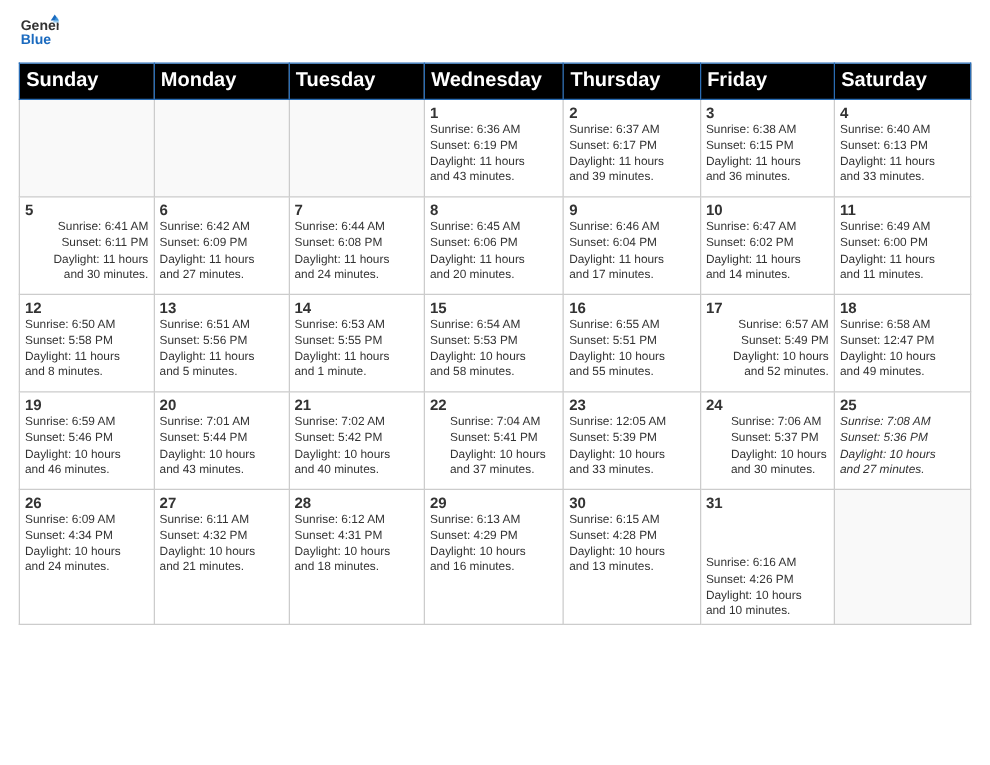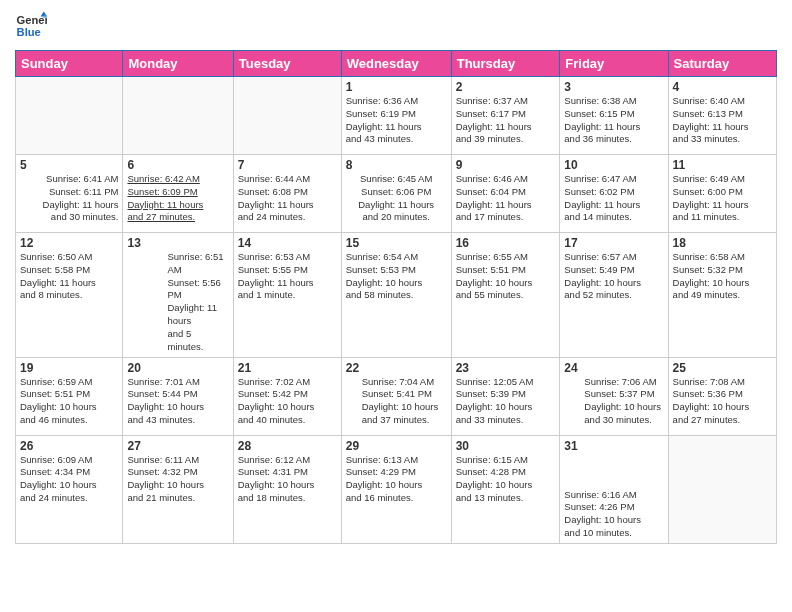--- a/index.html
+++ b/index.html
@@ -42,25 +42,25 @@
     .location {
       font-size: 14px;
       color: #555;
     }
     .calendar {
       width: 100%;
       border-collapse: collapse;
       font-size: 10px;
     }
     .calendar th {
-      background-color: #ec4899;
+      background-color: #000000;
       color: white;
       text-align: left;
       padding: 5px 5px;
-      font-size: 13px;
+      font-size: 16px;
       font-weight: bold;
       border: 1px solid #2a6db5;
     }
     .calendar td {
       vertical-align: top;
       padding: 3px 4px;
       border: 1px solid #ccc;
       width: 113px;
       height: 78px;
       font-size: 9.5px;
@@ -148,35 +148,35 @@
         <tr>
           <td>
             <span class="day-number">5</span>
             <div class="day-info" style="white-space: pre-line; text-align: right;">Sunrise: 6:41 AM
 Sunset: 6:11 PM
 Daylight: 11 hours
 and 30 minutes.</div>
           </td>
           <td>
             <span class="day-number">6</span>
-            <div class="day-info" style="white-space: pre-line; text-decoration: underline;">Sunrise: 6:42 AM
+            <div class="day-info" style="white-space: pre-line;">Sunrise: 6:42 AM
 Sunset: 6:09 PM
 Daylight: 11 hours
 and 27 minutes.</div>
           </td>
           <td>
             <span class="day-number">7</span>
             <div class="day-info" style="white-space: pre-line;">Sunrise: 6:44 AM
 Sunset: 6:08 PM
 Daylight: 11 hours
 and 24 minutes.</div>
           </td>
           <td>
             <span class="day-number">8</span>
-            <div class="day-info" style="white-space: pre-line; text-align: center;">Sunrise: 6:45 AM
+            <div class="day-info" style="white-space: pre-line;">Sunrise: 6:45 AM
 Sunset: 6:06 PM
 Daylight: 11 hours
 and 20 minutes.</div>
           </td>
           <td>
             <span class="day-number">9</span>
             <div class="day-info" style="white-space: pre-line;">Sunrise: 6:46 AM
 Sunset: 6:04 PM
 Daylight: 11 hours
 and 17 minutes.</div>
@@ -199,21 +199,21 @@
         <tr>
           <td>
             <span class="day-number">12</span>
             <div class="day-info" style="white-space: pre-line;">Sunrise: 6:50 AM
 Sunset: 5:58 PM
 Daylight: 11 hours
 and 8 minutes.</div>
           </td>
           <td>
             <span class="day-number">13</span>
-            <div class="day-info" style="white-space: pre-line; margin-left: 40px;">Sunrise: 6:51 AM
+            <div class="day-info" style="white-space: pre-line;">Sunrise: 6:51 AM
 Sunset: 5:56 PM
 Daylight: 11 hours
 and 5 minutes.</div>
           </td>
           <td>
             <span class="day-number">14</span>
             <div class="day-info" style="white-space: pre-line;">Sunrise: 6:53 AM
 Sunset: 5:55 PM
 Daylight: 11 hours
 and 1 minute.</div>
@@ -227,38 +227,38 @@
           </td>
           <td>
             <span class="day-number">16</span>
             <div class="day-info" style="white-space: pre-line;">Sunrise: 6:55 AM
 Sunset: 5:51 PM
 Daylight: 10 hours
 and 55 minutes.</div>
           </td>
           <td>
             <span class="day-number">17</span>
-            <div class="day-info" style="white-space: pre-line;">Sunrise: 6:57 AM
+            <div class="day-info" style="white-space: pre-line; text-align: right;">Sunrise: 6:57 AM
 Sunset: 5:49 PM
 Daylight: 10 hours
 and 52 minutes.</div>
           </td>
           <td>
             <span class="day-number">18</span>
             <div class="day-info" style="white-space: pre-line;">Sunrise: 6:58 AM
-Sunset: 5:32 PM
+Sunset: 12:47 PM
 Daylight: 10 hours
 and 49 minutes.</div>
           </td>
         </tr>
         <tr>
           <td>
             <span class="day-number">19</span>
             <div class="day-info" style="white-space: pre-line;">Sunrise: 6:59 AM
-Sunset: 5:51 PM
+Sunset: 5:46 PM
 Daylight: 10 hours
 and 46 minutes.</div>
           </td>
           <td>
             <span class="day-number">20</span>
             <div class="day-info" style="white-space: pre-line;">Sunrise: 7:01 AM
 Sunset: 5:44 PM
 Daylight: 10 hours
 and 43 minutes.</div>
           </td>
@@ -285,21 +285,21 @@
           </td>
           <td>
             <span class="day-number">24</span>
             <div class="day-info" style="white-space: pre-line; margin-left: 20px;">Sunrise: 7:06 AM
 Sunset: 5:37 PM
 Daylight: 10 hours
 and 30 minutes.</div>
           </td>
           <td>
             <span class="day-number">25</span>
-            <div class="day-info" style="white-space: pre-line;">Sunrise: 7:08 AM
+            <div class="day-info" style="white-space: pre-line; font-style: italic;">Sunrise: 7:08 AM
 Sunset: 5:36 PM
 Daylight: 10 hours
 and 27 minutes.</div>
           </td>
         </tr>
         <tr>
           <td>
             <span class="day-number">26</span>
             <div class="day-info" style="white-space: pre-line;">Sunrise: 6:09 AM
 Sunset: 4:34 PM

